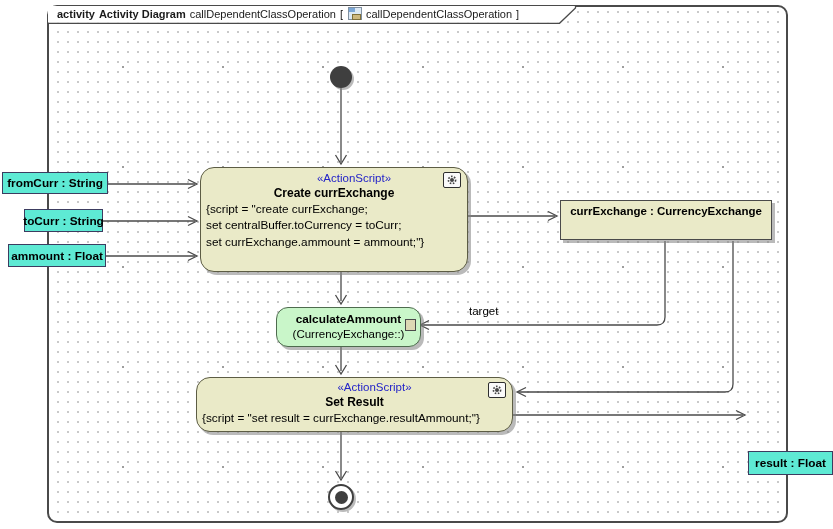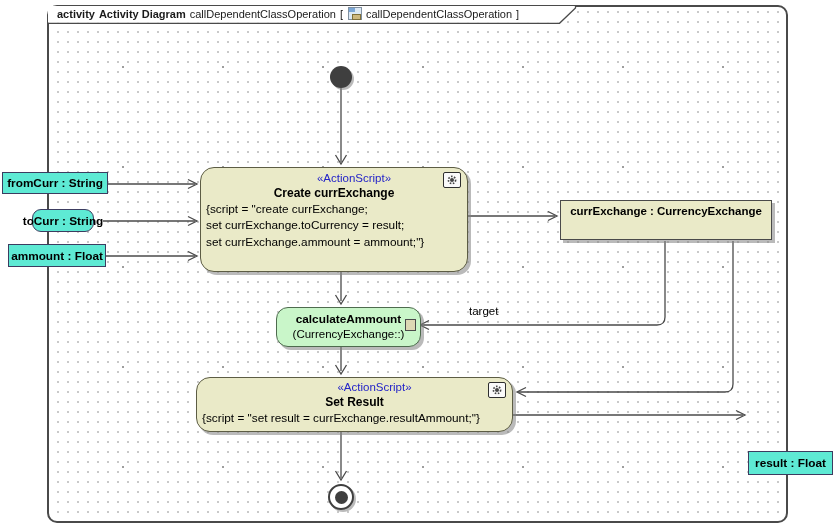--- a/index.html
+++ b/index.html
@@ -65,21 +65,21 @@
     position:absolute;left:405px;top:319px;width:11px;height:12px;
     background:#ddd8b4;border:1.2px solid #4a4a4a;box-sizing:border-box;
   }
   .pin-label{position:absolute;left:421px;top:305px;font-size:11.5px;color:#000;padding-left:48px;}
   .param{
     background:#5eead4;border:1.2px solid #3c3c60;
     display:flex;align-items:center;justify-content:center;
     font-weight:bold;font-size:11.8px;color:#000;white-space:nowrap;
   }
   .p-fromcurr{left:2px;top:172px;width:106px;height:22px;}
-  .p-tocurr{left:32px;top:209px;width:62px;height:23px;border-radius:9px;}
+  .p-tocurr{left:24px;top:209px;width:79px;height:23px;}
   .p-ammount{left:8px;top:244px;width:98px;height:23px;}
   .p-result{left:748px;top:403px;width:85px;height:24px;margin-top:48px;}
   .initial{
     left:330px;top:66px;width:22px;height:22px;border-radius:50%;background:#3f3f3f;
     box-shadow:2px 2px 0 rgba(130,130,130,0.55);
   }
   .final{
     left:328px;top:484px;width:26px;height:26px;border-radius:50%;background:#ffffff;
     border:2px solid #3f3f3f;display:flex;align-items:center;justify-content:center;
     box-shadow:2px 2px 0 rgba(130,130,130,0.55);
@@ -147,21 +147,21 @@
   </div>
   <div class="node param p-result">
     <span>result : Float</span>
   </div>
 
   <div class="node action action-create shadow">
     <div class="stq">«ActionScript»</div>
     <div class="nm">Create currExchange</div>
     <div class="script">
       <div>{script = "create currExchange;</div>
-      <div>set currExchange.toCurrency = result;</div>
+      <div>set centralBuffer.toCurrency = toCurr;</div>
       <div>set currExchange.ammount = ammount;"}</div>
     </div>
     <div class="gear">
       <svg width="10" height="10" viewBox="0 0 10 10">
         <circle cx="5" cy="5" r="2" fill="#444"></circle>
         <circle cx="5" cy="5" r="3.6" fill="none" stroke="#444" stroke-width="1.6" stroke-dasharray="1.6 1.5"></circle>
       </svg>
     </div>
   </div>
 

